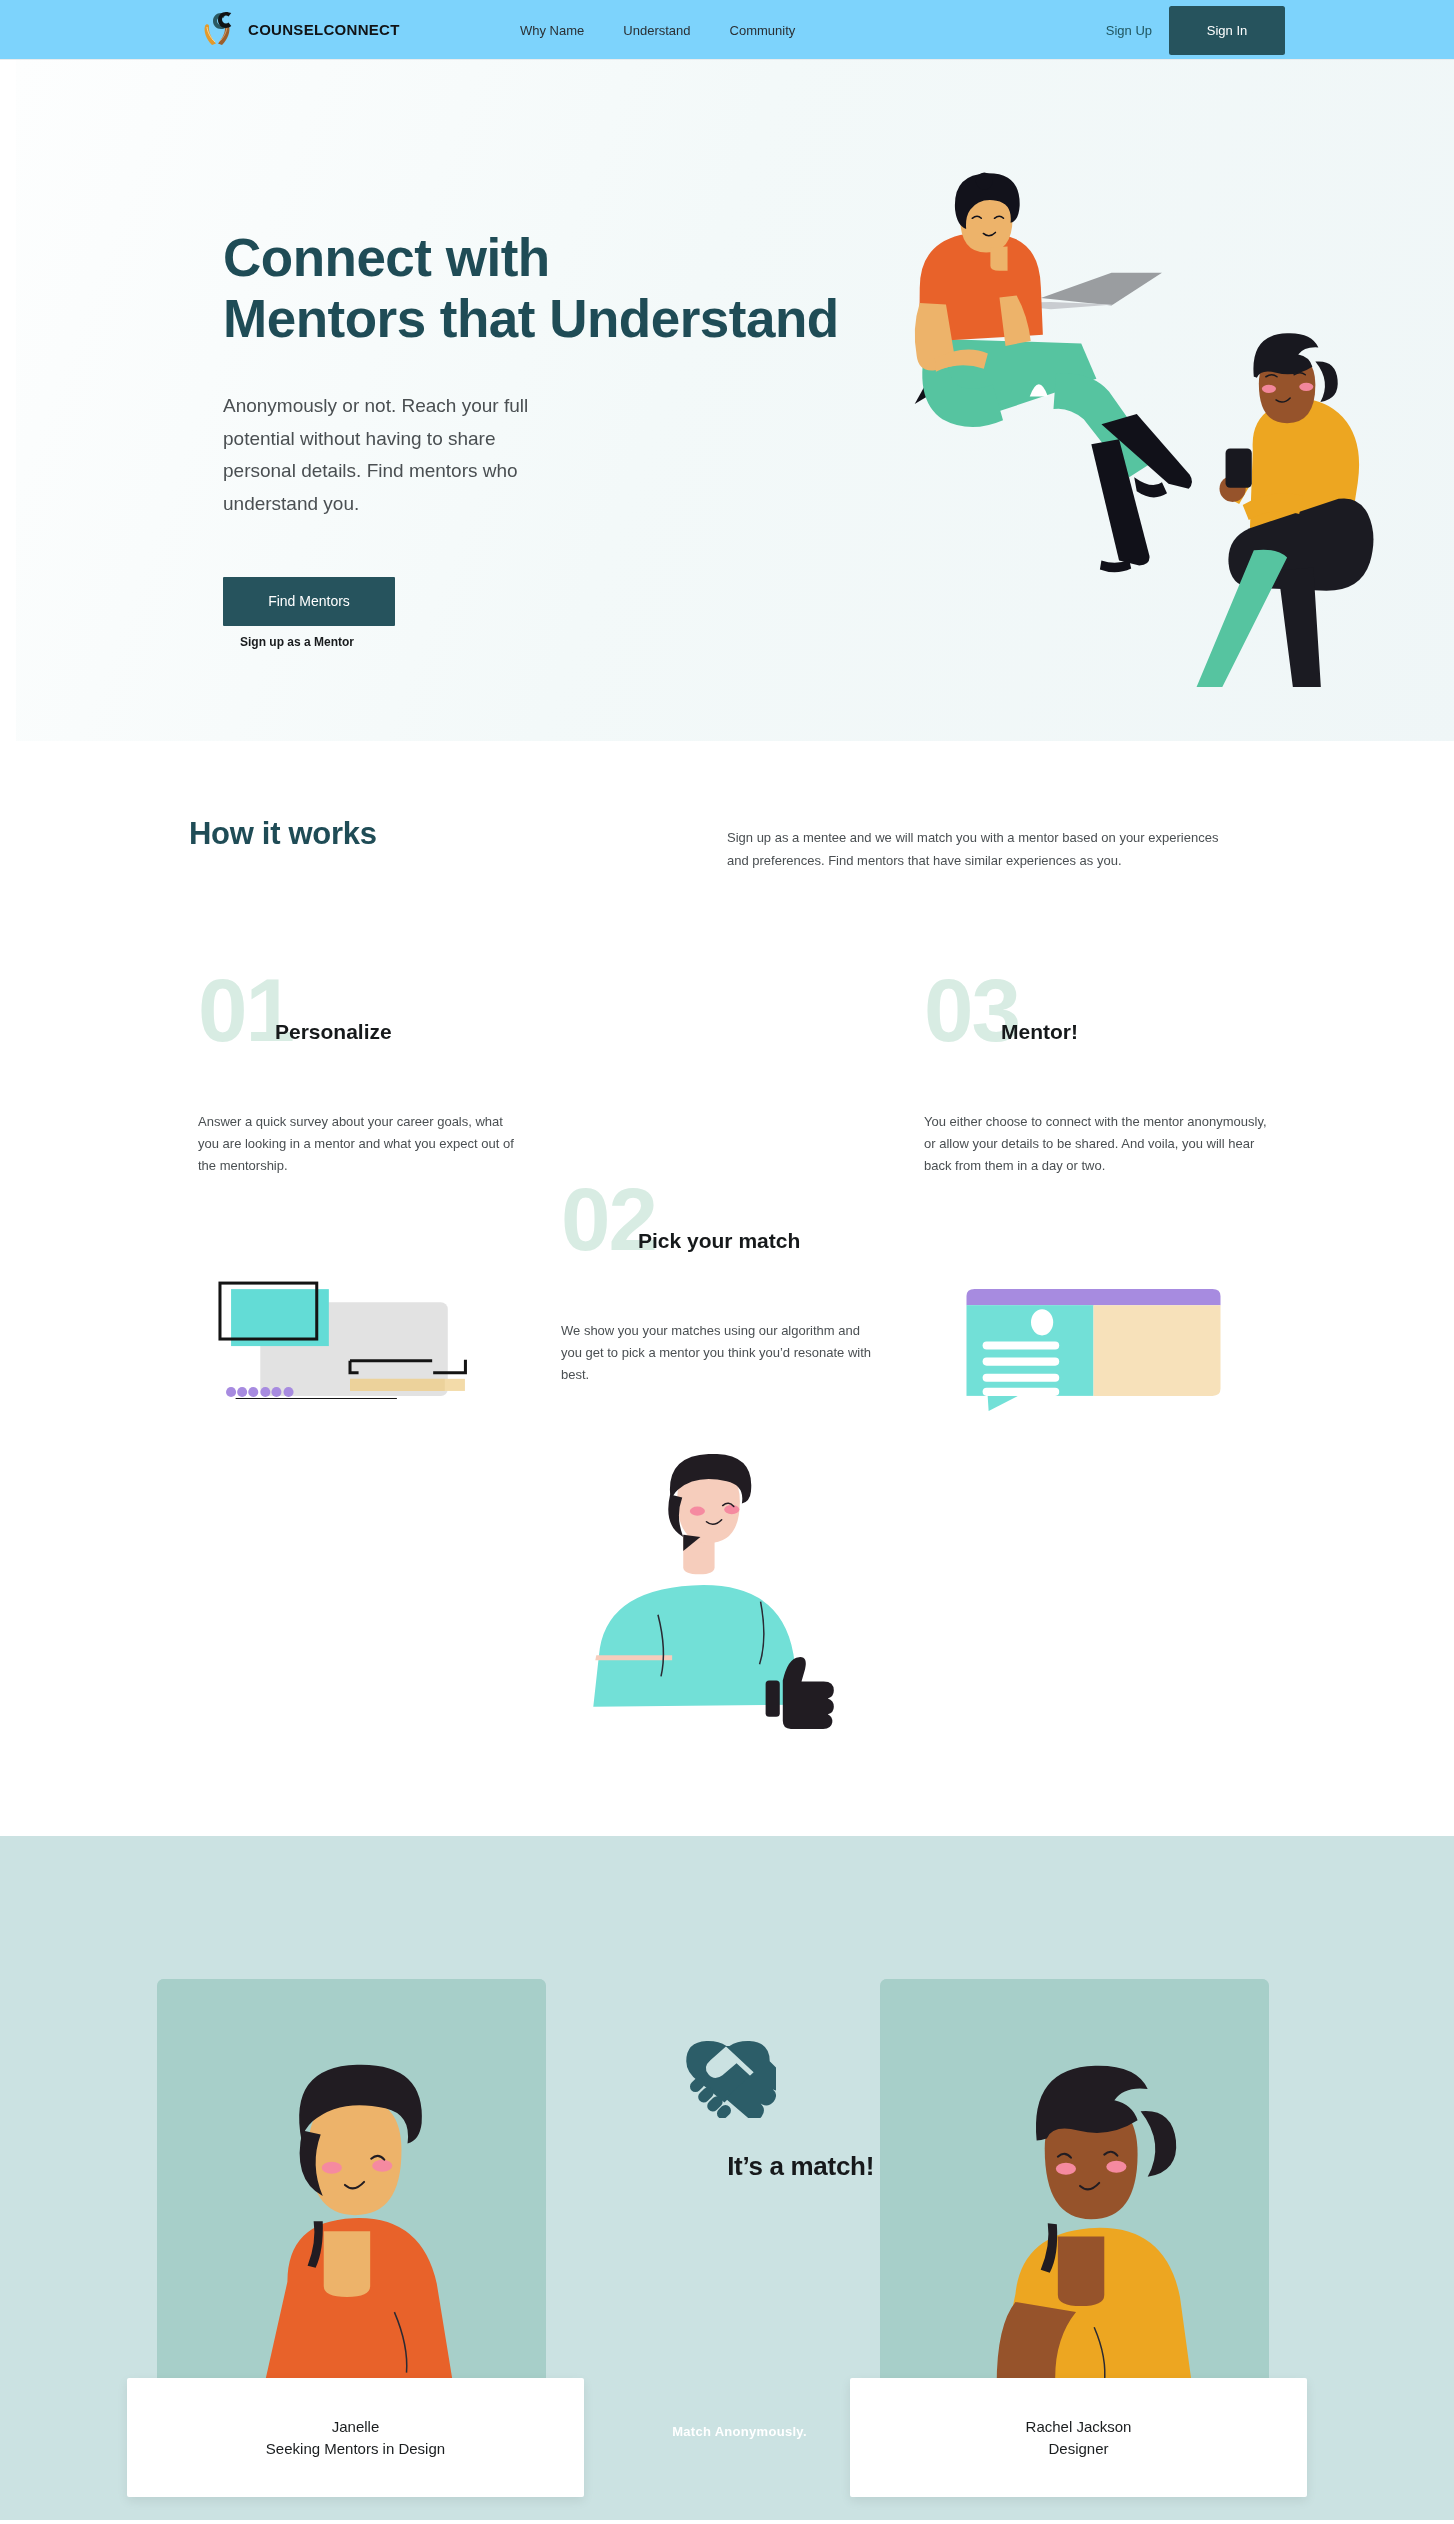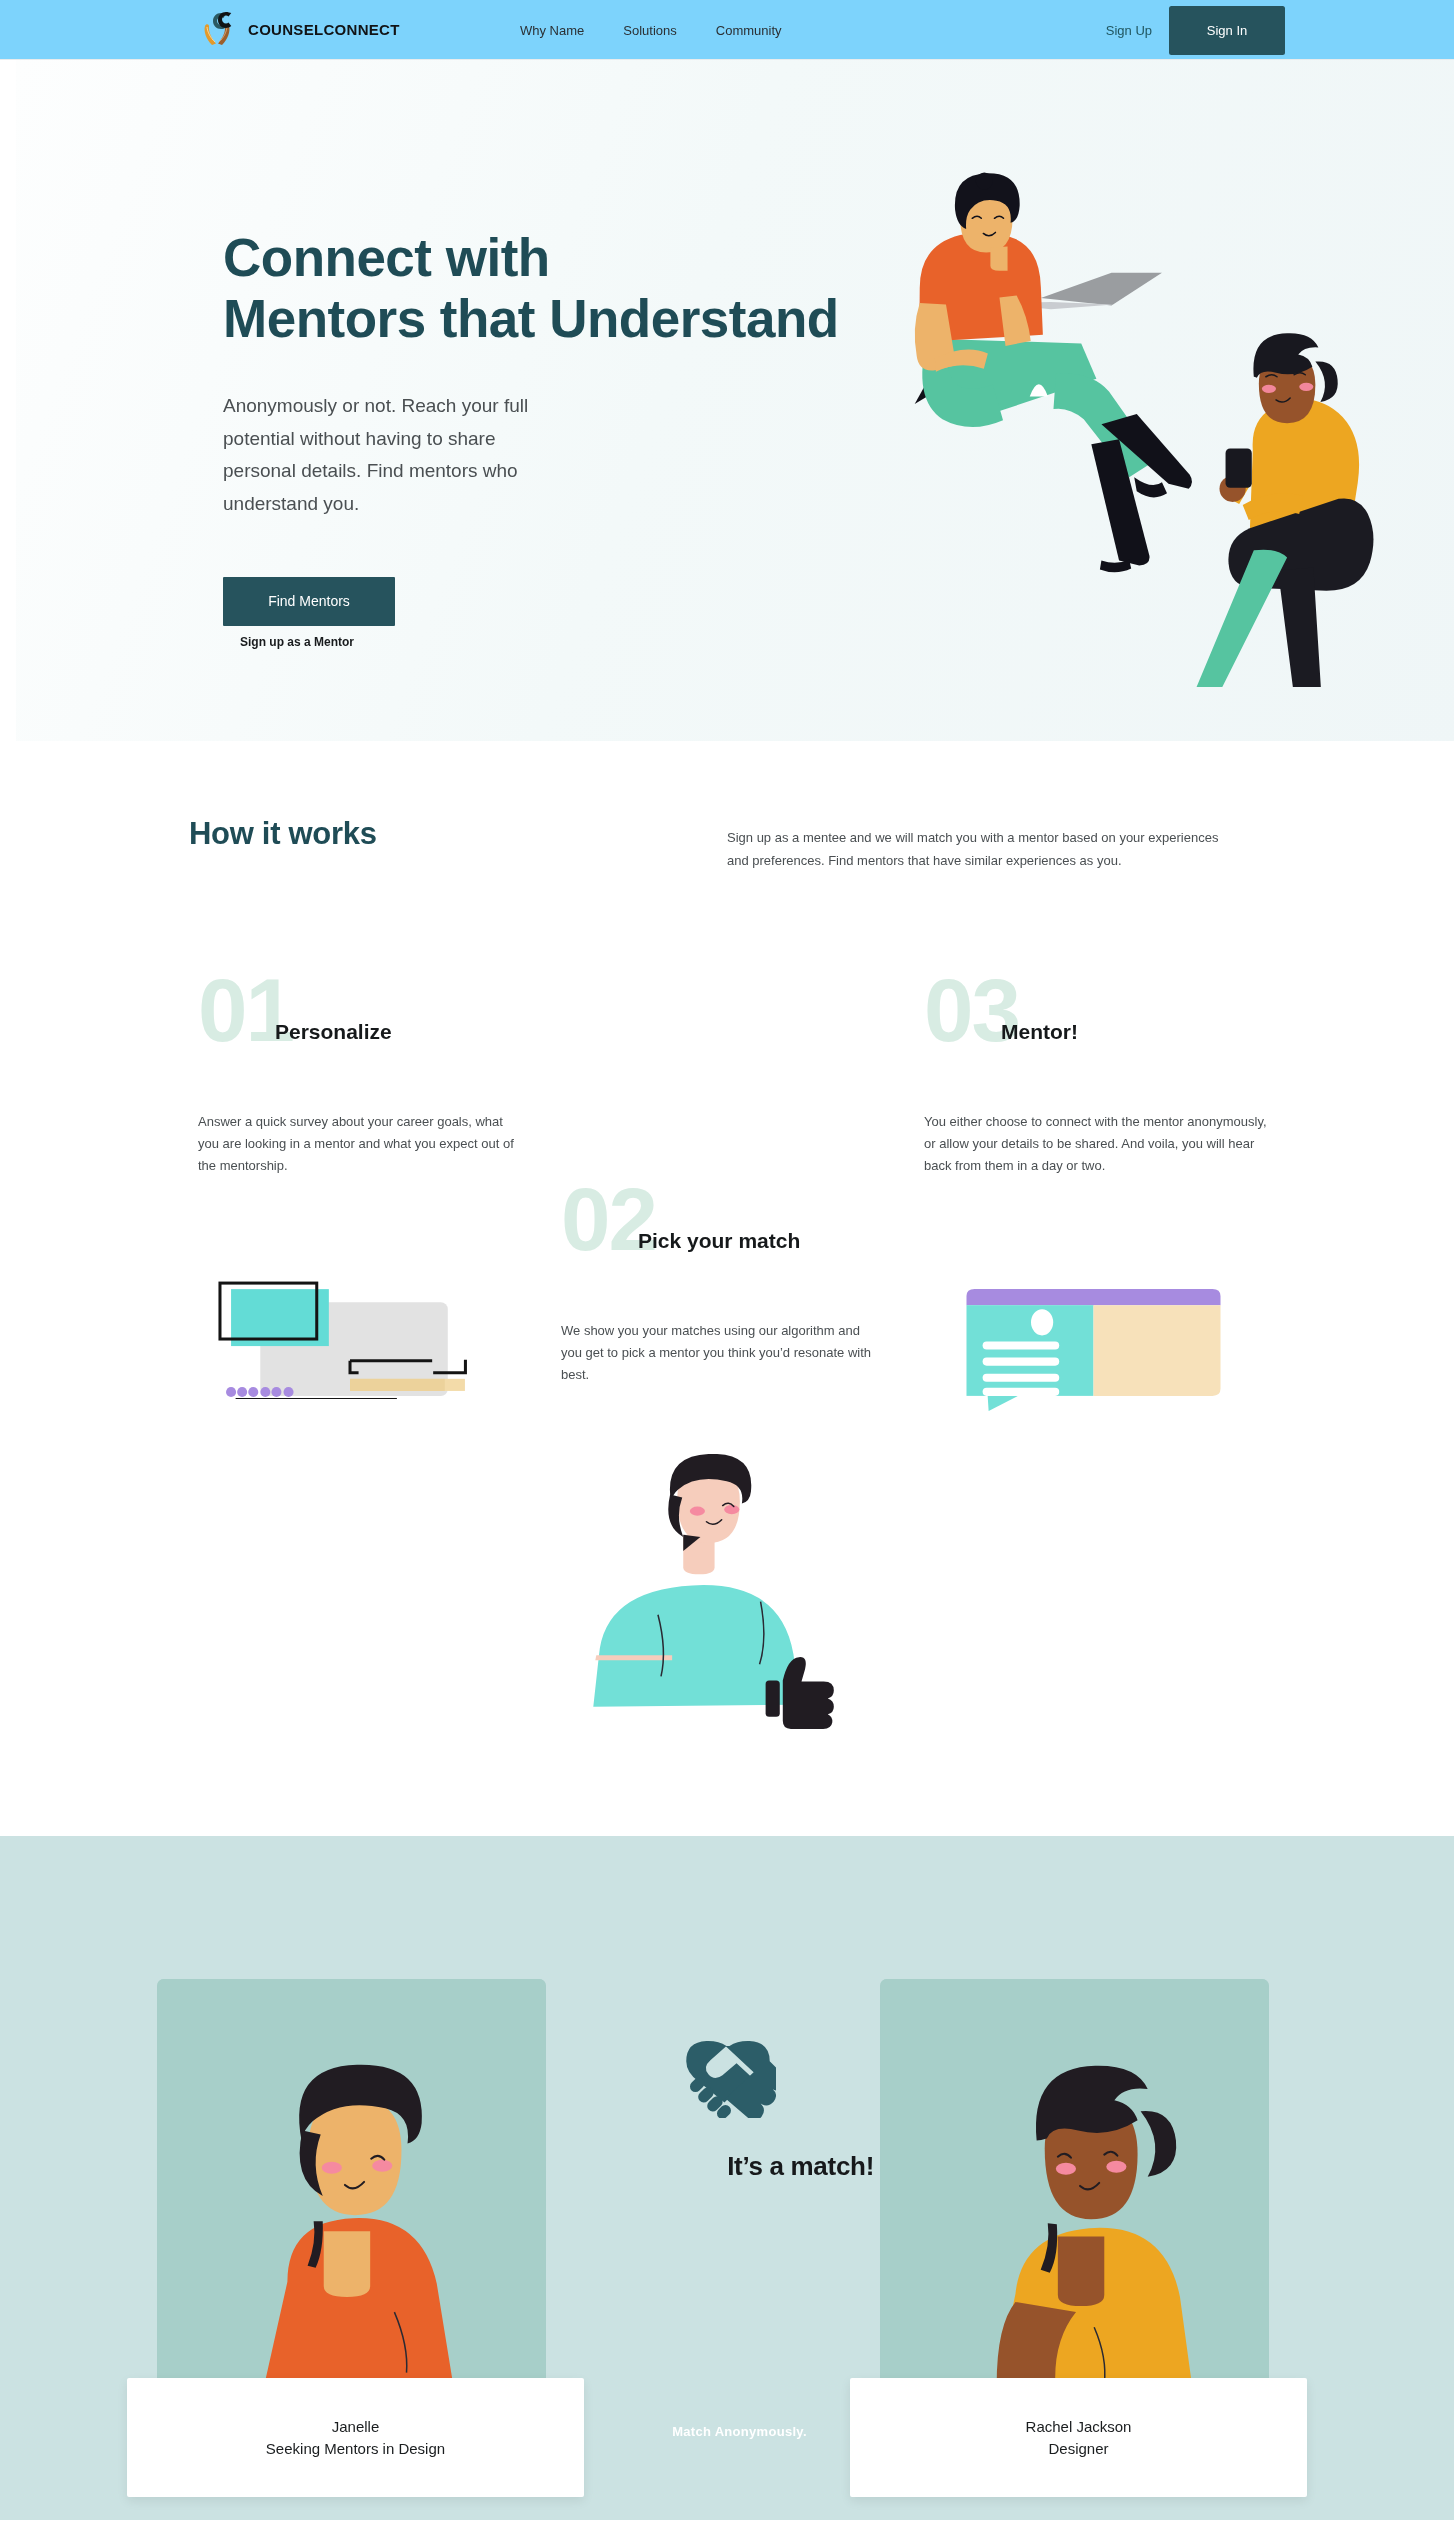--- a/index.html
+++ b/index.html
@@ -141,21 +141,21 @@
           <path d="M52 36c-1 10-7 22-16 30" stroke="#d3a173" stroke-width="2" fill="none"></path>
           <path d="M40 8c-9 0-16 7-16 16s7 16 16 16c4 0 7-1 9-3l-4-7c-1.4 1.3-3 2-5 2-4.4 0-8-3.6-8-8s3.6-8 8-8c2 0 3.6.7 5 2l4-7c-2-2-5-3-9-3z" fill="#2a5963"></path>
           <path d="M50 6c-9 0-16 7-16 16s7 16 16 16c4 0 8-1.5 10.5-4l-5.5-7c-1.4 1.3-3 2-5 2-4.4 0-8-3.6-8-8s3.6-8 8-8c2 0 3.6.7 5 2l5.5-7C58 7.5 54 6 50 6z" fill="#111315"></path>
         </svg>
       </span>
       <span class="brand-name">COUNSELCONNECT</span>
     </div>
 
     <nav class="nav">
       <a href="#">Why Name</a>
-      <a href="#">Solutions</a>
+      <a href="#">Understand</a>
       <a href="#">Community</a>
     </nav>
 
     <div class="auth">
       <a href="#" class="signup-link">Sign Up</a>
       <button class="signin-btn">Sign In</button>
     </div>
   </header>
 
   <section class="hero">

